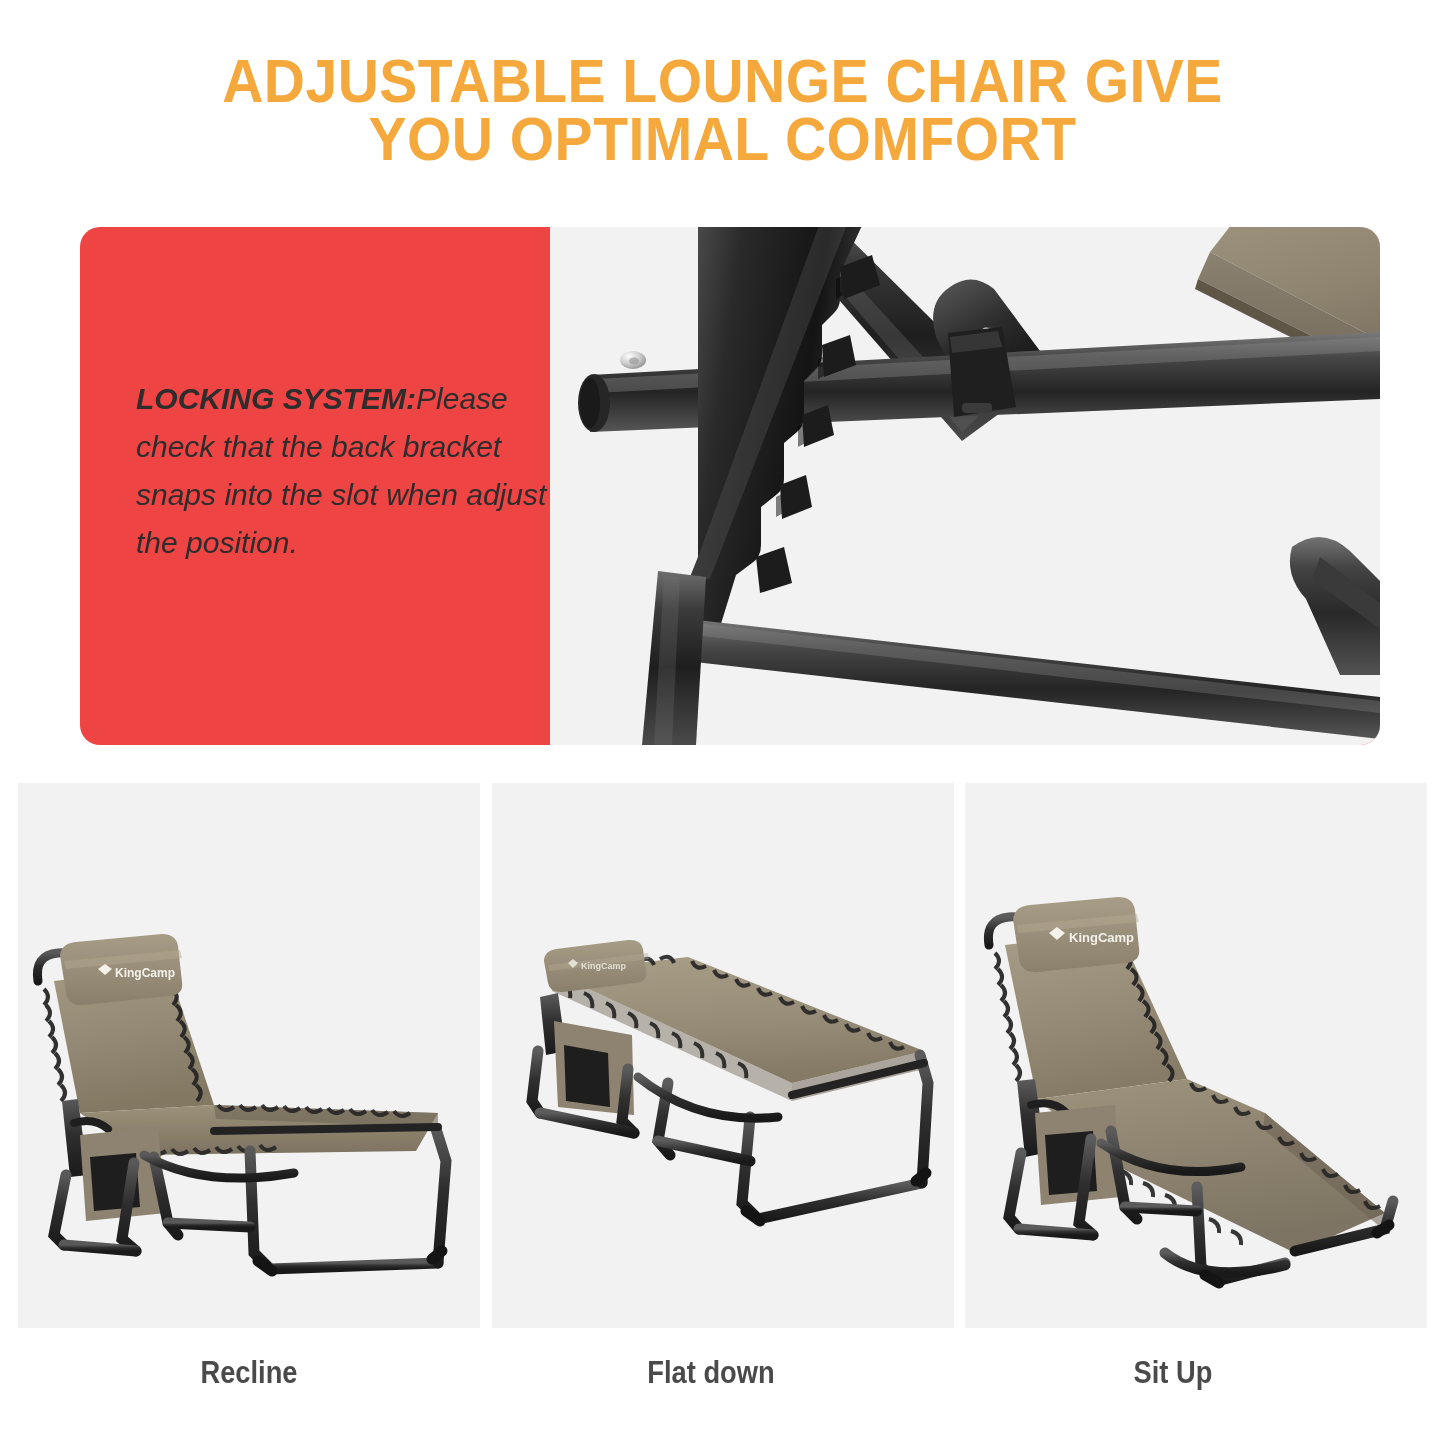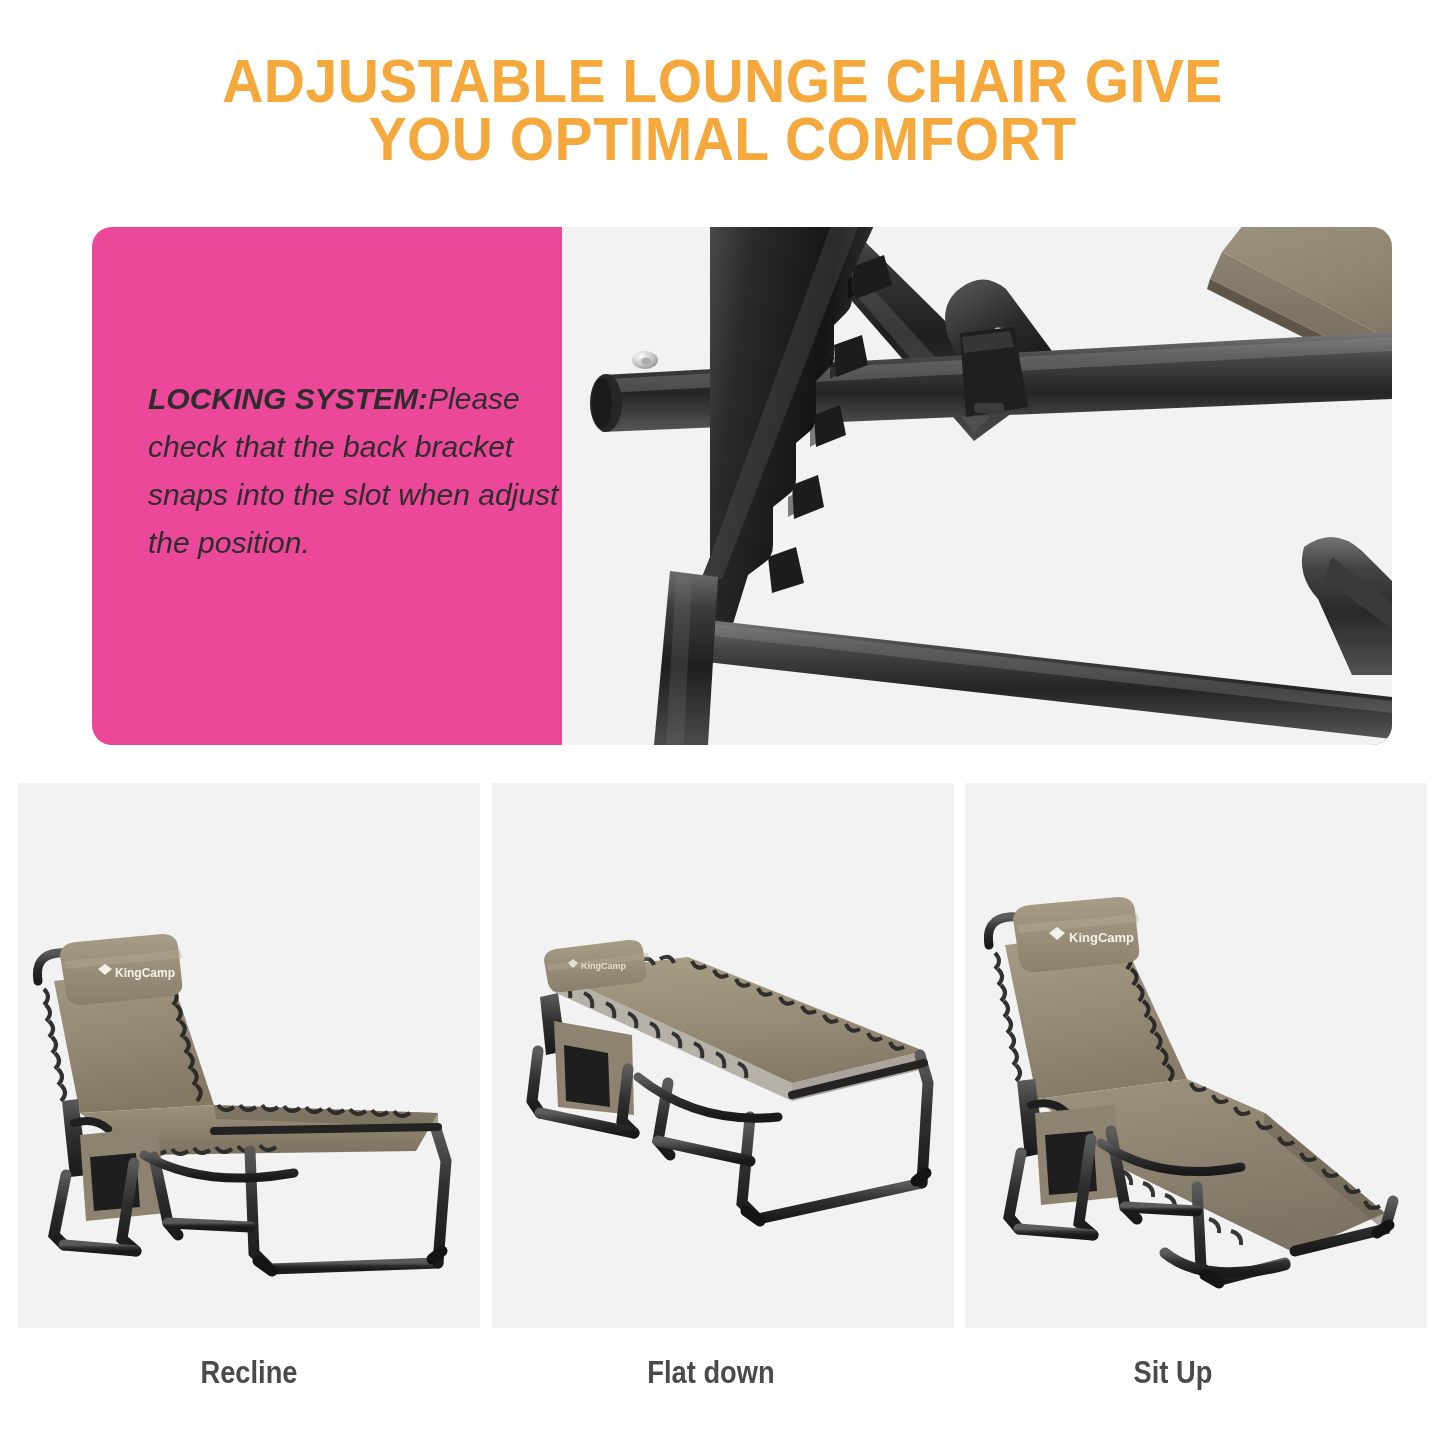--- a/index.html
+++ b/index.html
@@ -29,25 +29,25 @@
     line-height: 58px;
     letter-spacing: 0.5px;
     transform: scaleX(0.92);
     transform-origin: 50% 50%;
     white-space: pre-line;
   }
 
   
   .hero-panel {
     position: absolute;
-    left: 92px;
+    left: 80px;
     top: 227px;
     width: 1300px;
     height: 518px;
-    background: #ec4899;
+    background: #ef4444;
     border-radius: 20px;
     overflow: hidden;
   }
   .hero-text {
     position: absolute;
     left: 56px;
     top: 148px;
     width: 430px;
     font-size: 30px;
     line-height: 48px;

